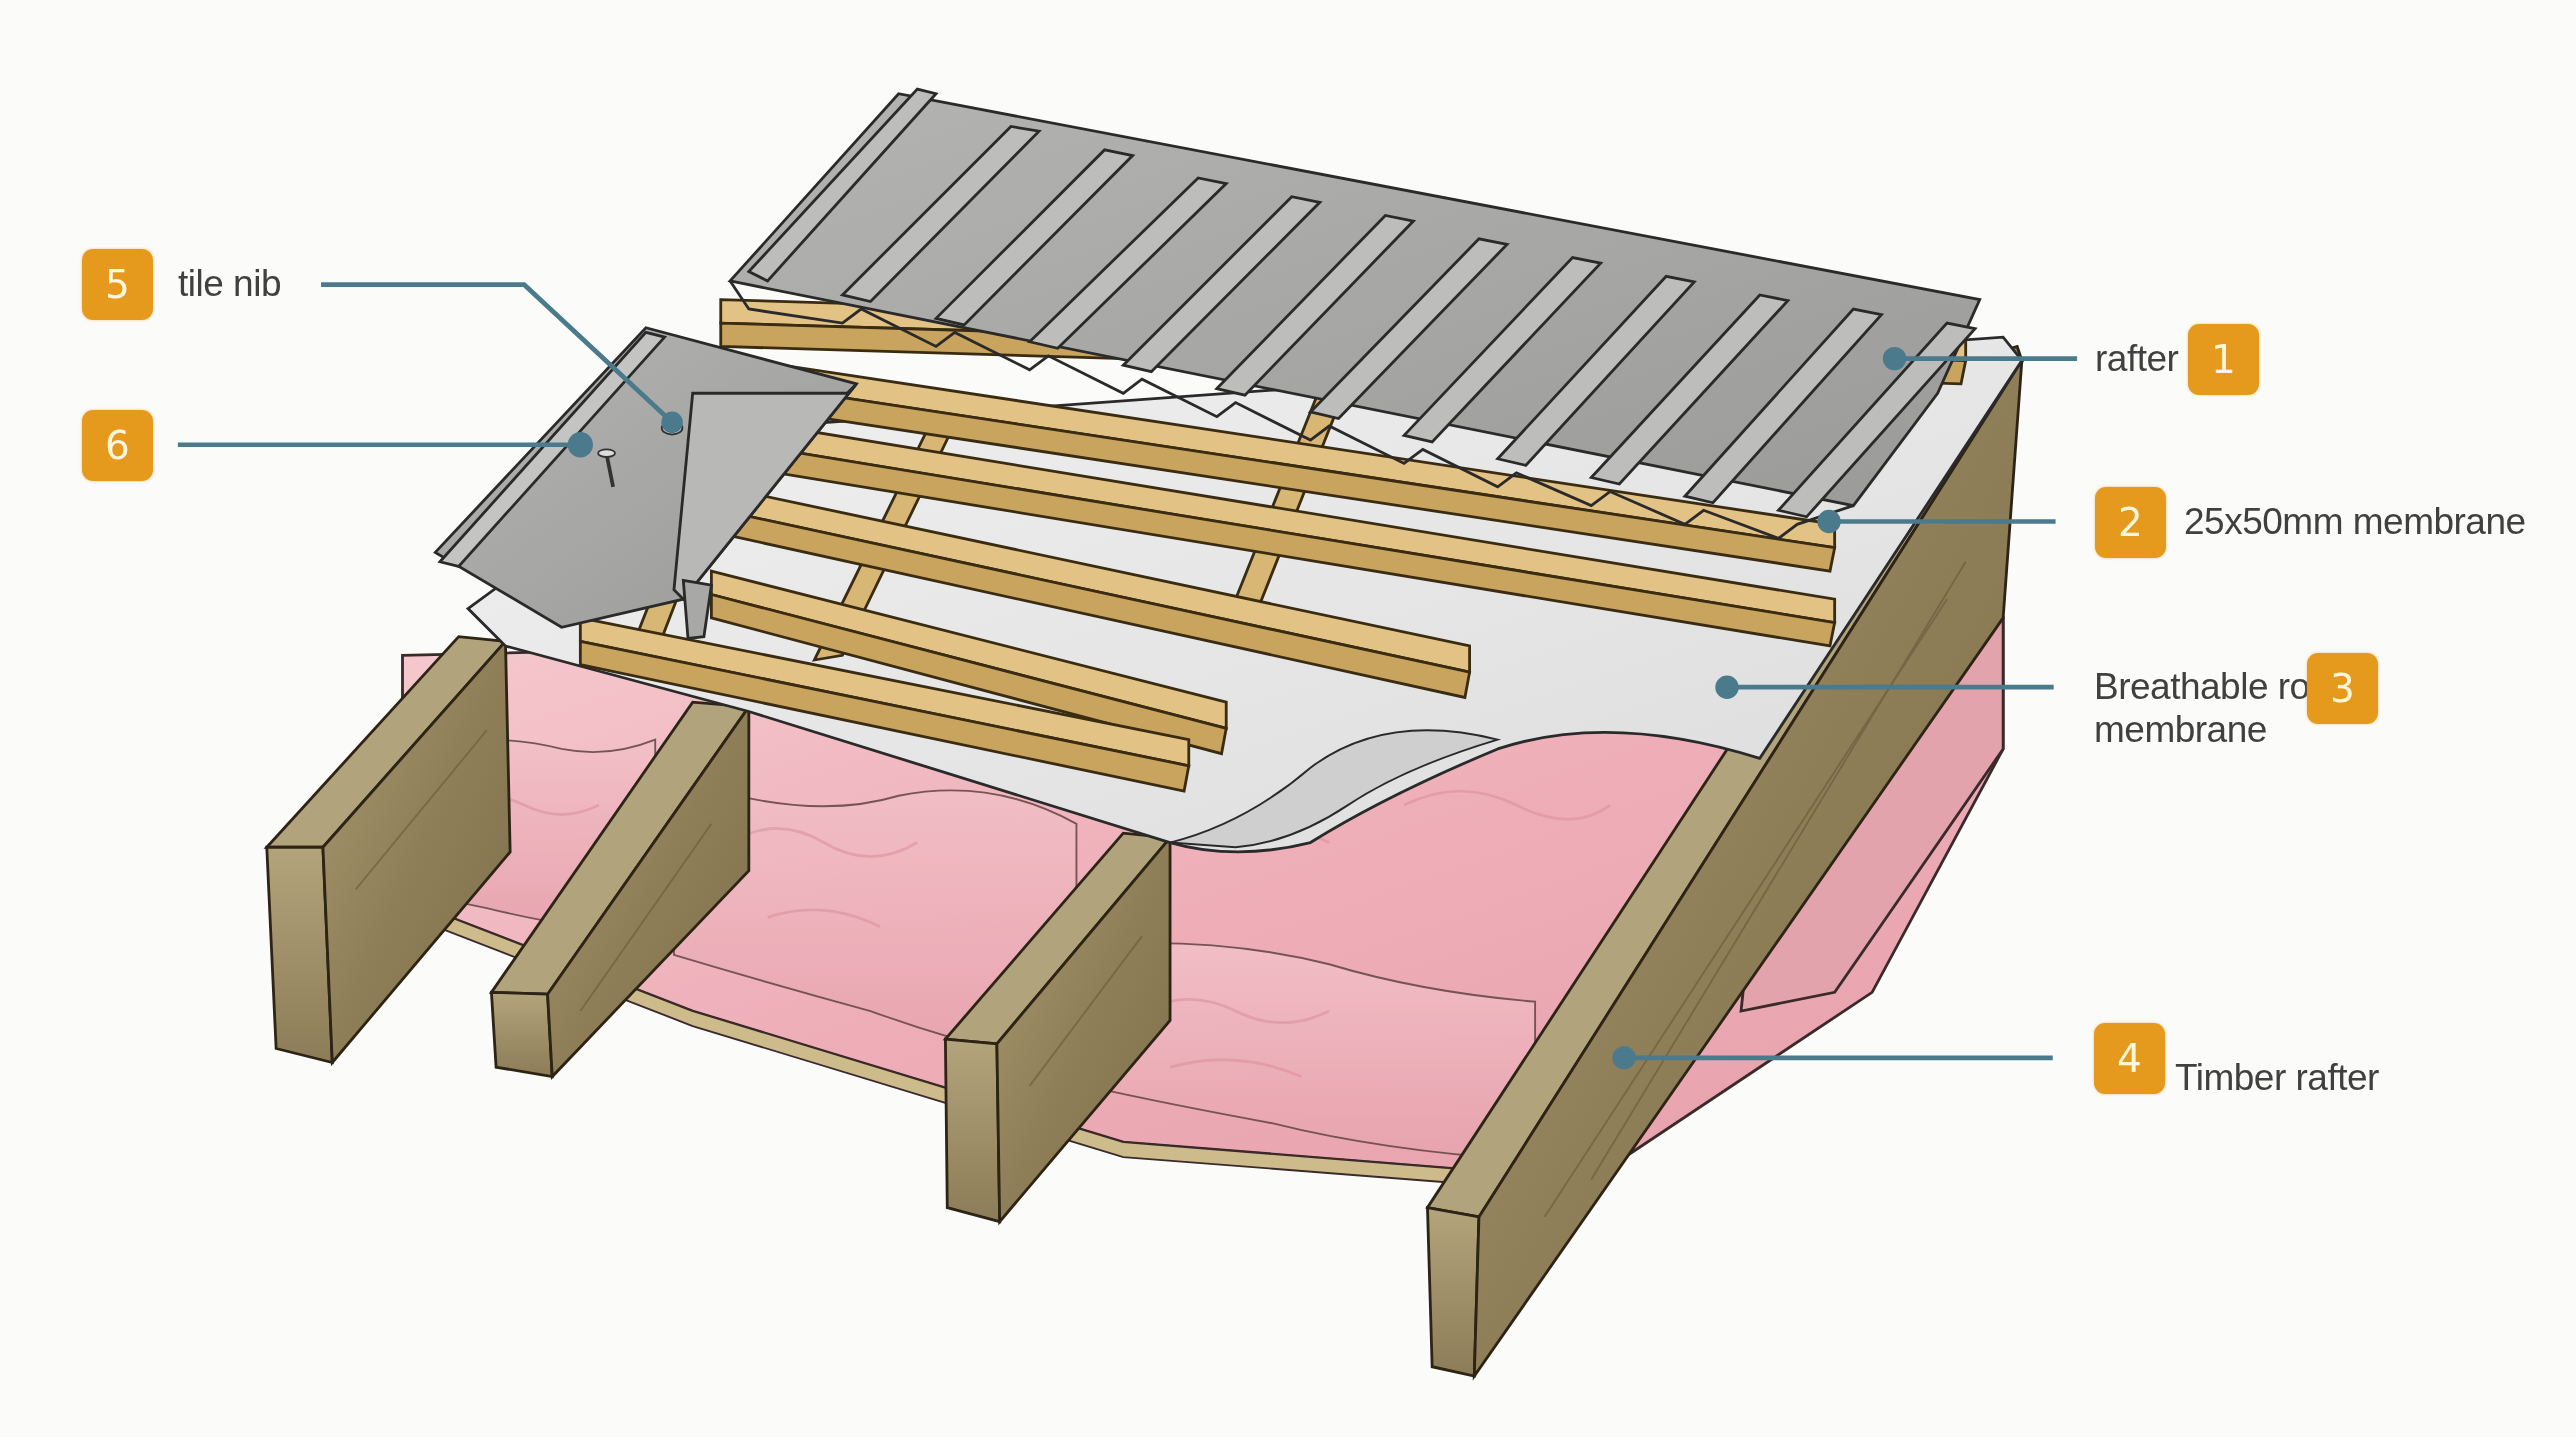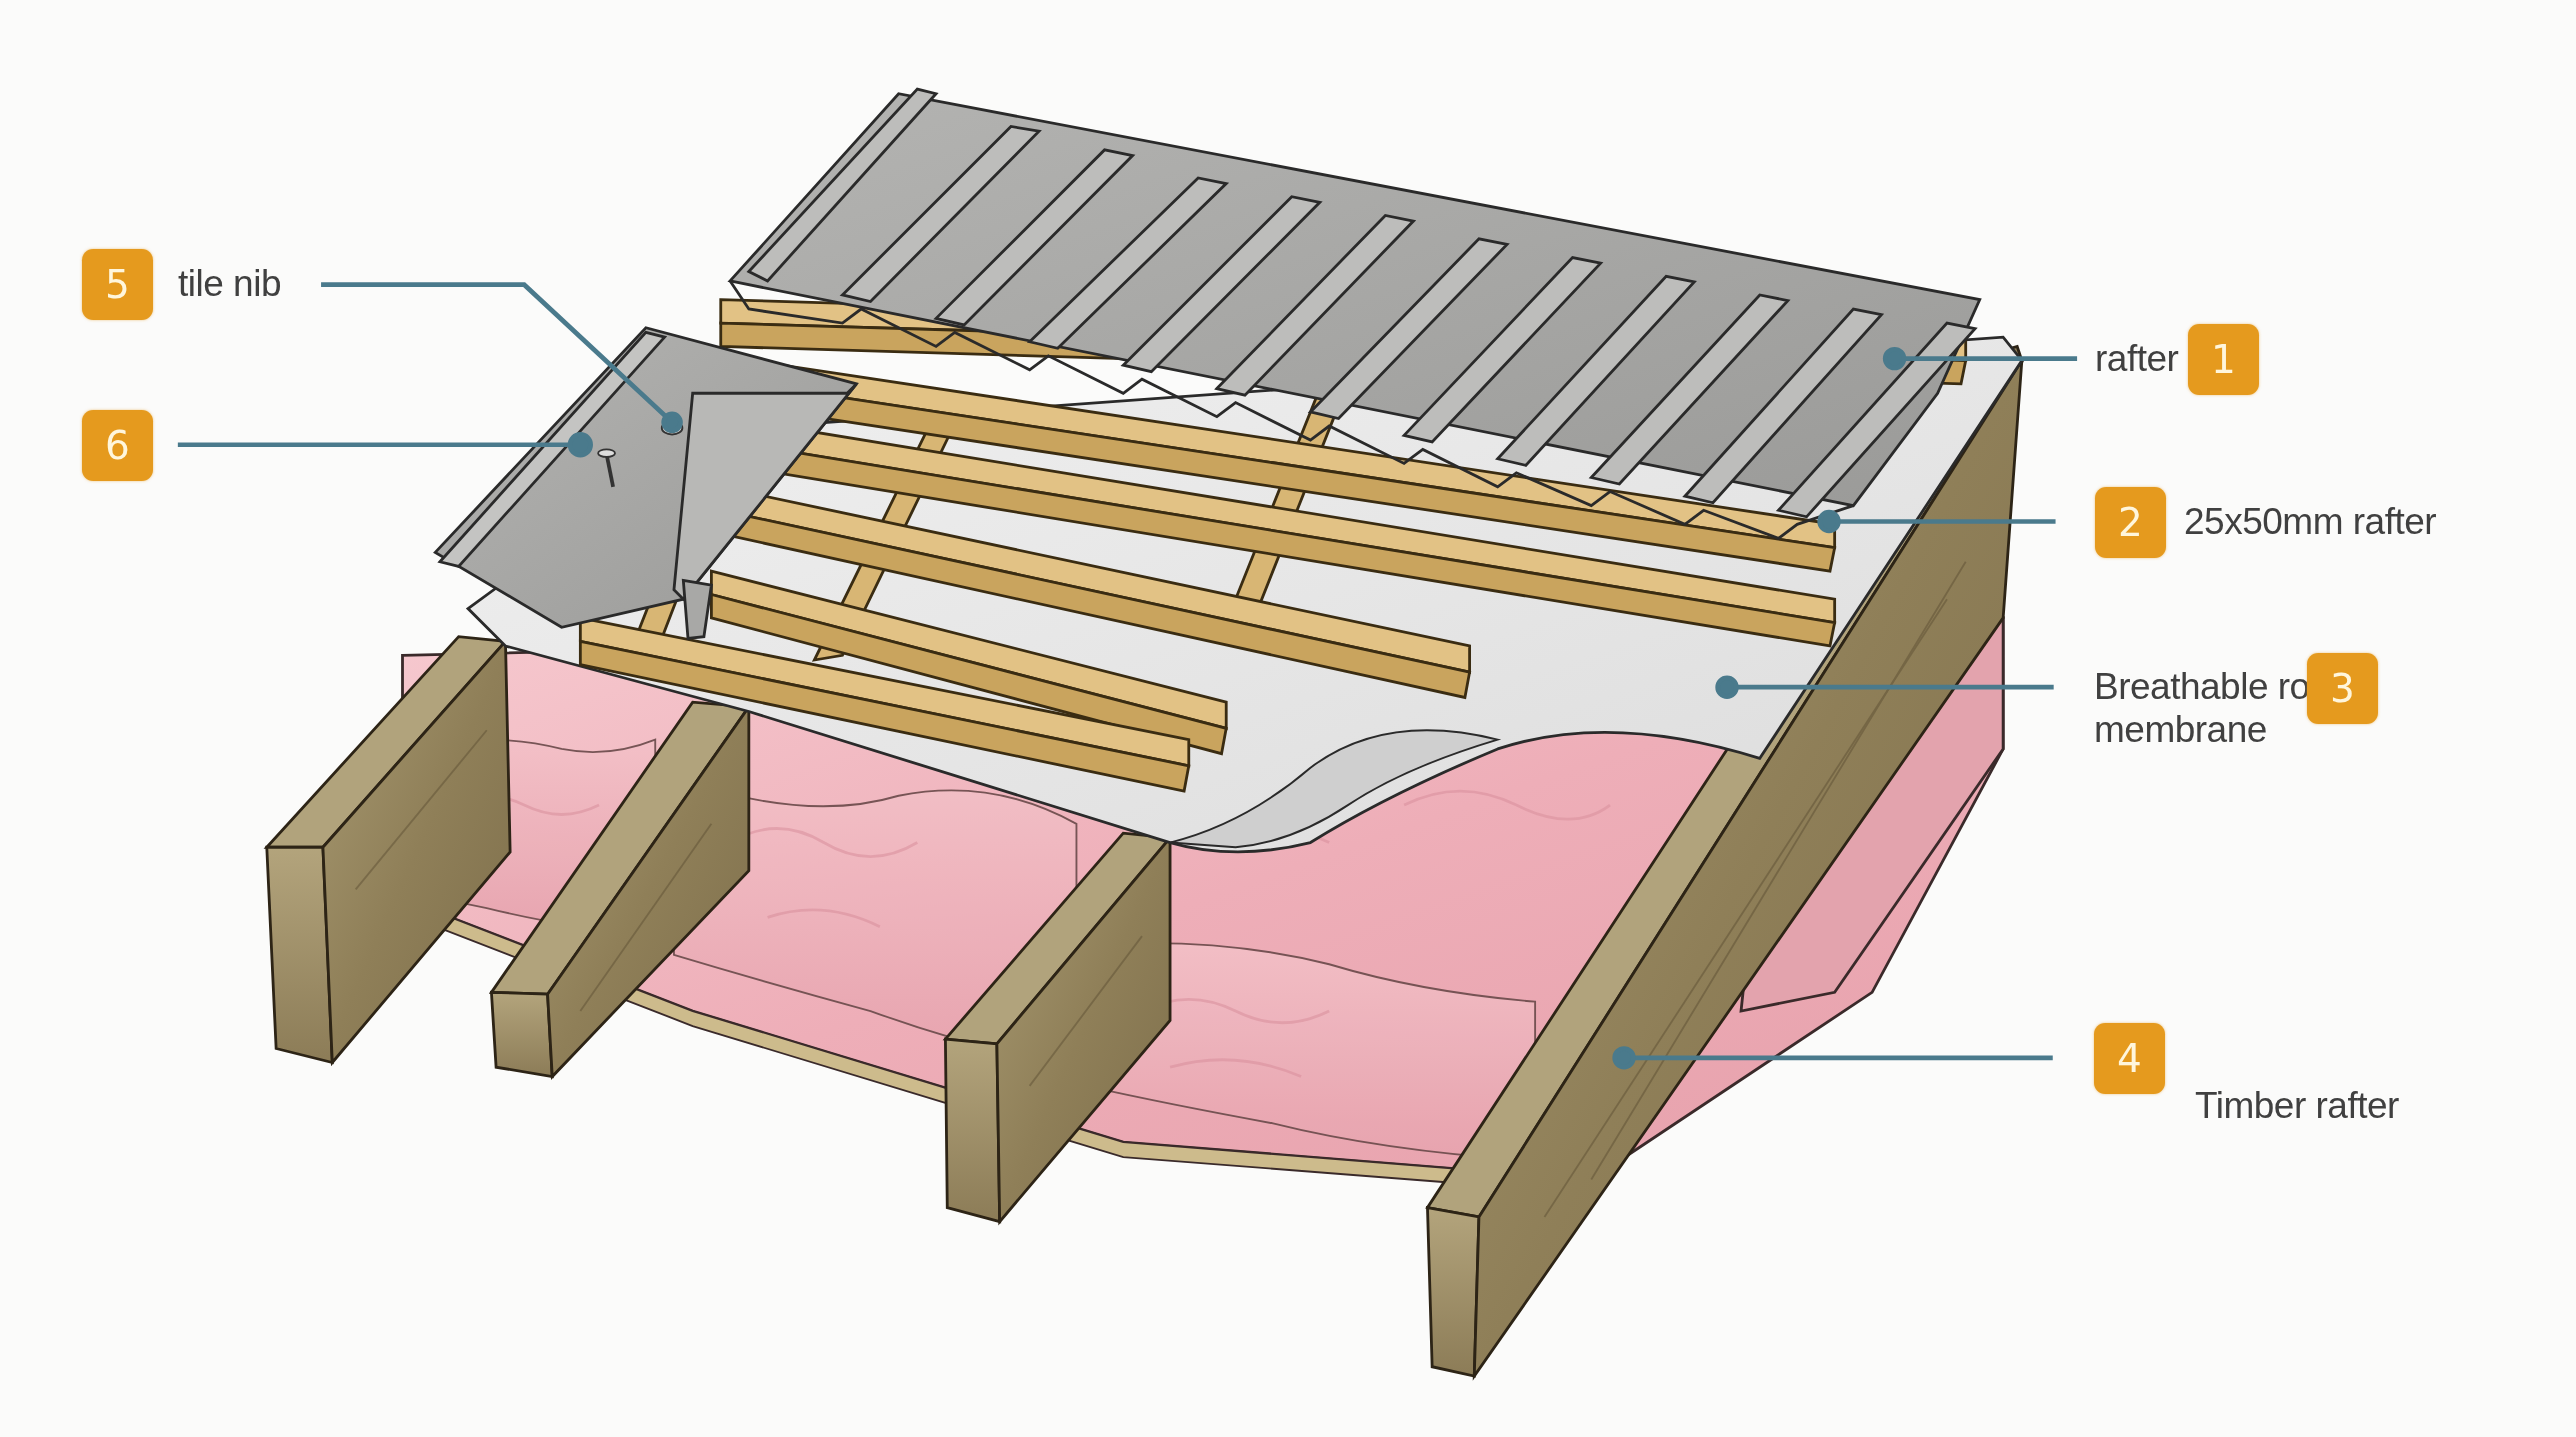--- a/index.html
+++ b/index.html
@@ -216,24 +216,24 @@
 </div>
 
 <div class="label" style="left:2095px; top:337px;">rafter</div>
 <div class="badge" style="left:2188px; top:324px;">
   <span>1</span>
 </div>
 
 <div class="badge" style="left:2095px; top:487px;">
   <span>2</span>
 </div>
-<div class="label" style="left:2184px; top:500px;">25x50mm rafter</div>
+<div class="label" style="left:2184px; top:500px;">25x50mm membrane</div>
 
 <div class="label two-line" style="left:2094px; top:665px;">Breathable roof membrane</div>
 <div class="badge" style="left:2307px; top:653px;">
   <span>3</span>
 </div>
 
 <div class="badge" style="left:2094px; top:1023px;">
   <span>4</span>
 </div>
-<div class="label" style="left:2175px; top:1084px;margin-left:20px;">Timber rafter</div>
+<div class="label" style="left:2175px; top:1056px;">Timber rafter</div>
 
 
 </body></html>

